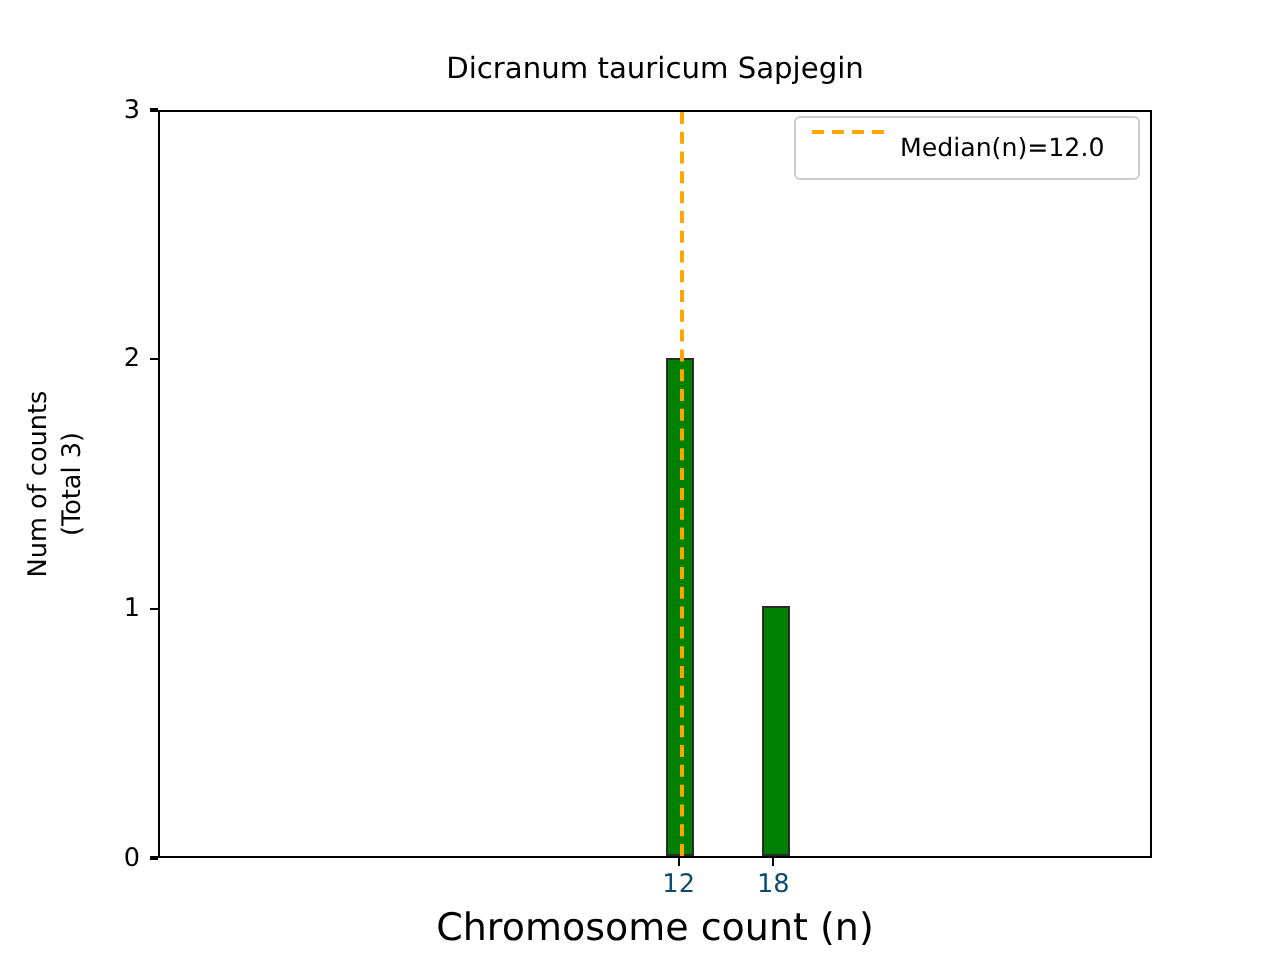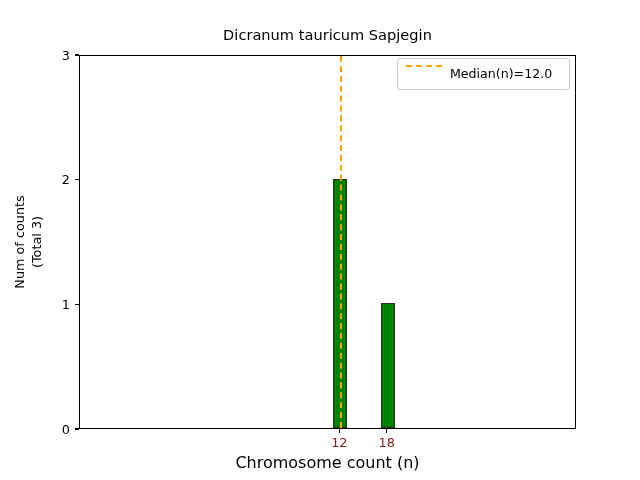--- a/index.html
+++ b/index.html
@@ -111,32 +111,32 @@
     height: 3.6px;
     background: #000000;
   }
   .xtick-col .tlabel {
     position: absolute;
     left: -30px;
     top: 6px;
     width: 60px;
     text-align: center;
     font-size: 12.8px;
-    color: #7f1d1d;
+    color: #0c4a6e;
     line-height: 16px;
   }
 
   
   #xlabel {
     position: absolute;
     left: 79px;
     top: 453px;
     width: 497px;
     text-align: center;
-    font-size: 16px;
+    font-size: 19px;
     color: #000000;
     white-space: nowrap;
   }
   #ylabel-wrap {
     position: absolute;
     left: 0px;
     top: 55px;
     width: 56px;
     height: 374px;
   }

